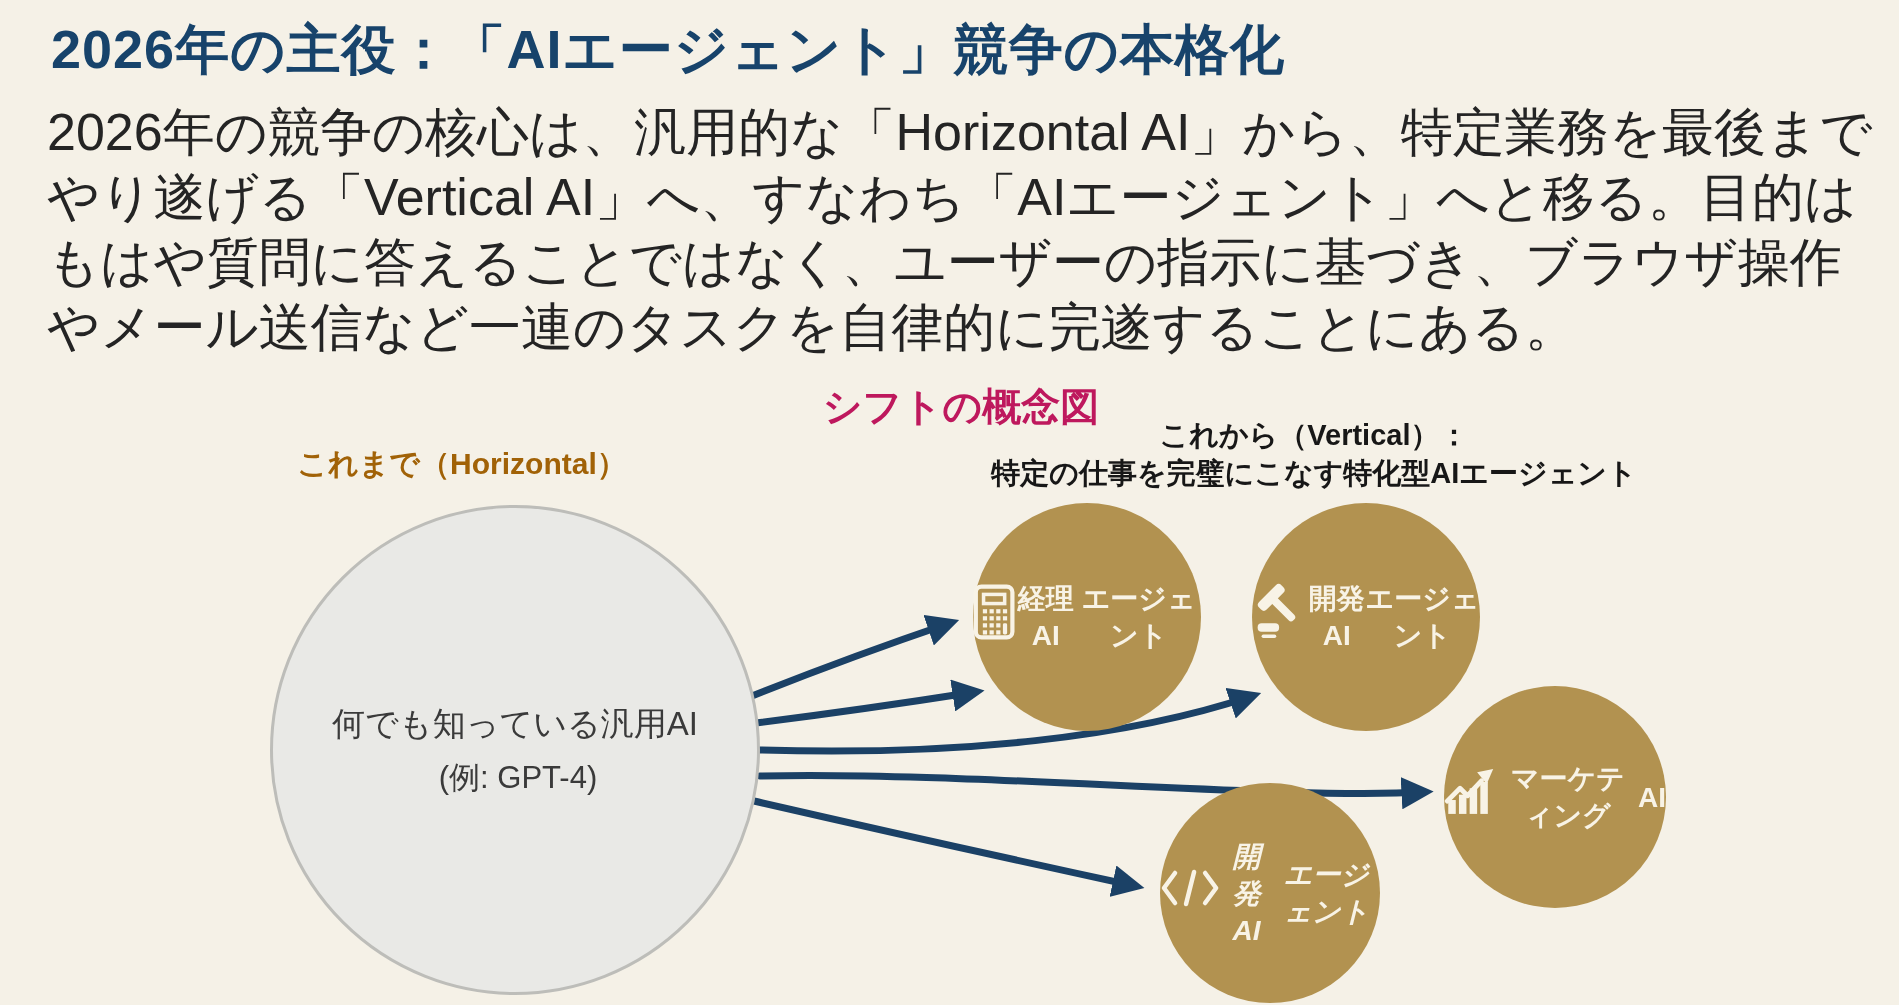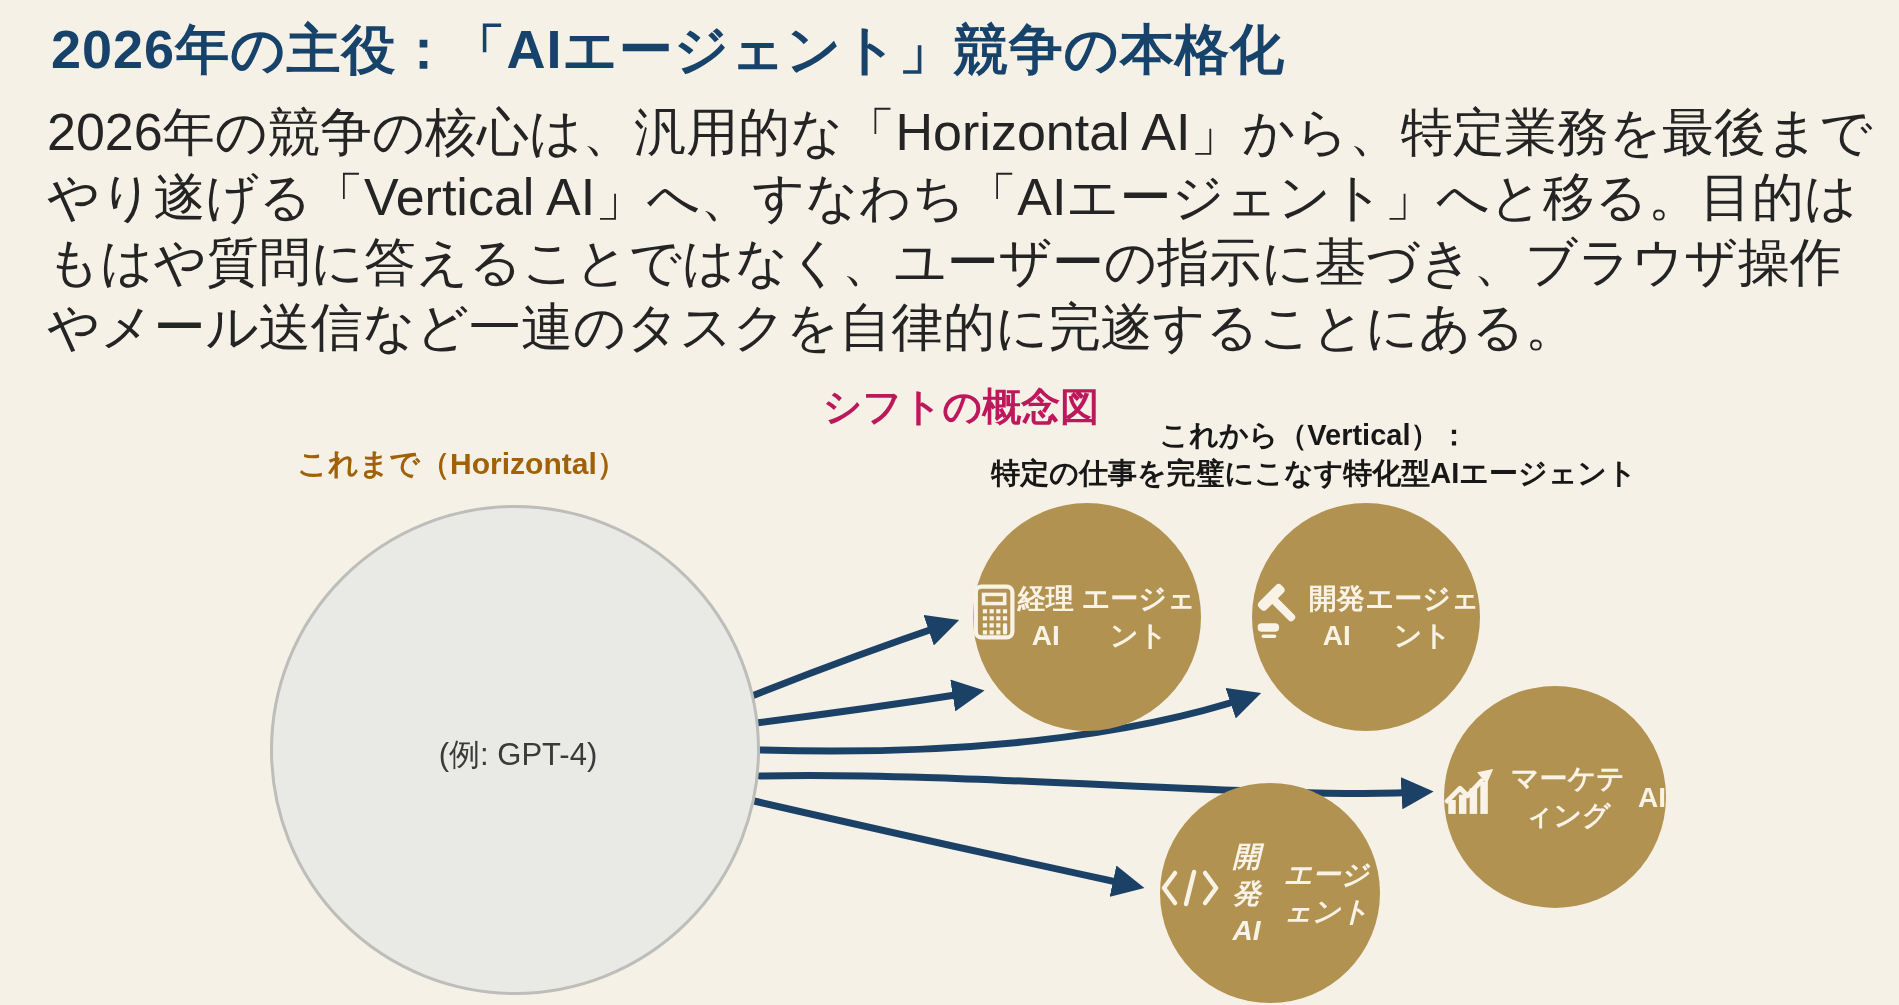--- a/index.html
+++ b/index.html
@@ -125,20 +125,21 @@
     <g fill="none" stroke="#1b4166" stroke-width="7" stroke-linecap="round">
       <path d="M752,696 Q850,657 950,623" marker-end="url(#ah)"></path>
       <path d="M756,723 Q860,710 975,692" marker-end="url(#ah)"></path>
       <path d="M760,750 C960,756 1130,737 1252,696" marker-end="url(#ah)"></path>
       <path d="M760,776 C960,771 1280,800 1424,792" marker-end="url(#ah)"></path>
       <path d="M754,801 Q950,846 1135,886" marker-end="url(#ah)"></path>
     </g>
   </svg>
 
   <div class="source-circle">
+    <div class="source-line1">何でも知っている汎用AI</div>
     <div class="source-line2">(例: GPT-4)</div>
   </div>
 
   <div class="agent" id="agent-accounting">
     <svg width="58" height="78" viewBox="0 0 60 80">
       <g stroke="#f8f3e6" fill="none">
         <rect x="4" y="4" width="52" height="72" rx="8" stroke-width="6"></rect>
         <rect x="15" y="15" width="30" height="13" stroke-width="5"></rect>
       </g>
       <g fill="#f8f3e6">

